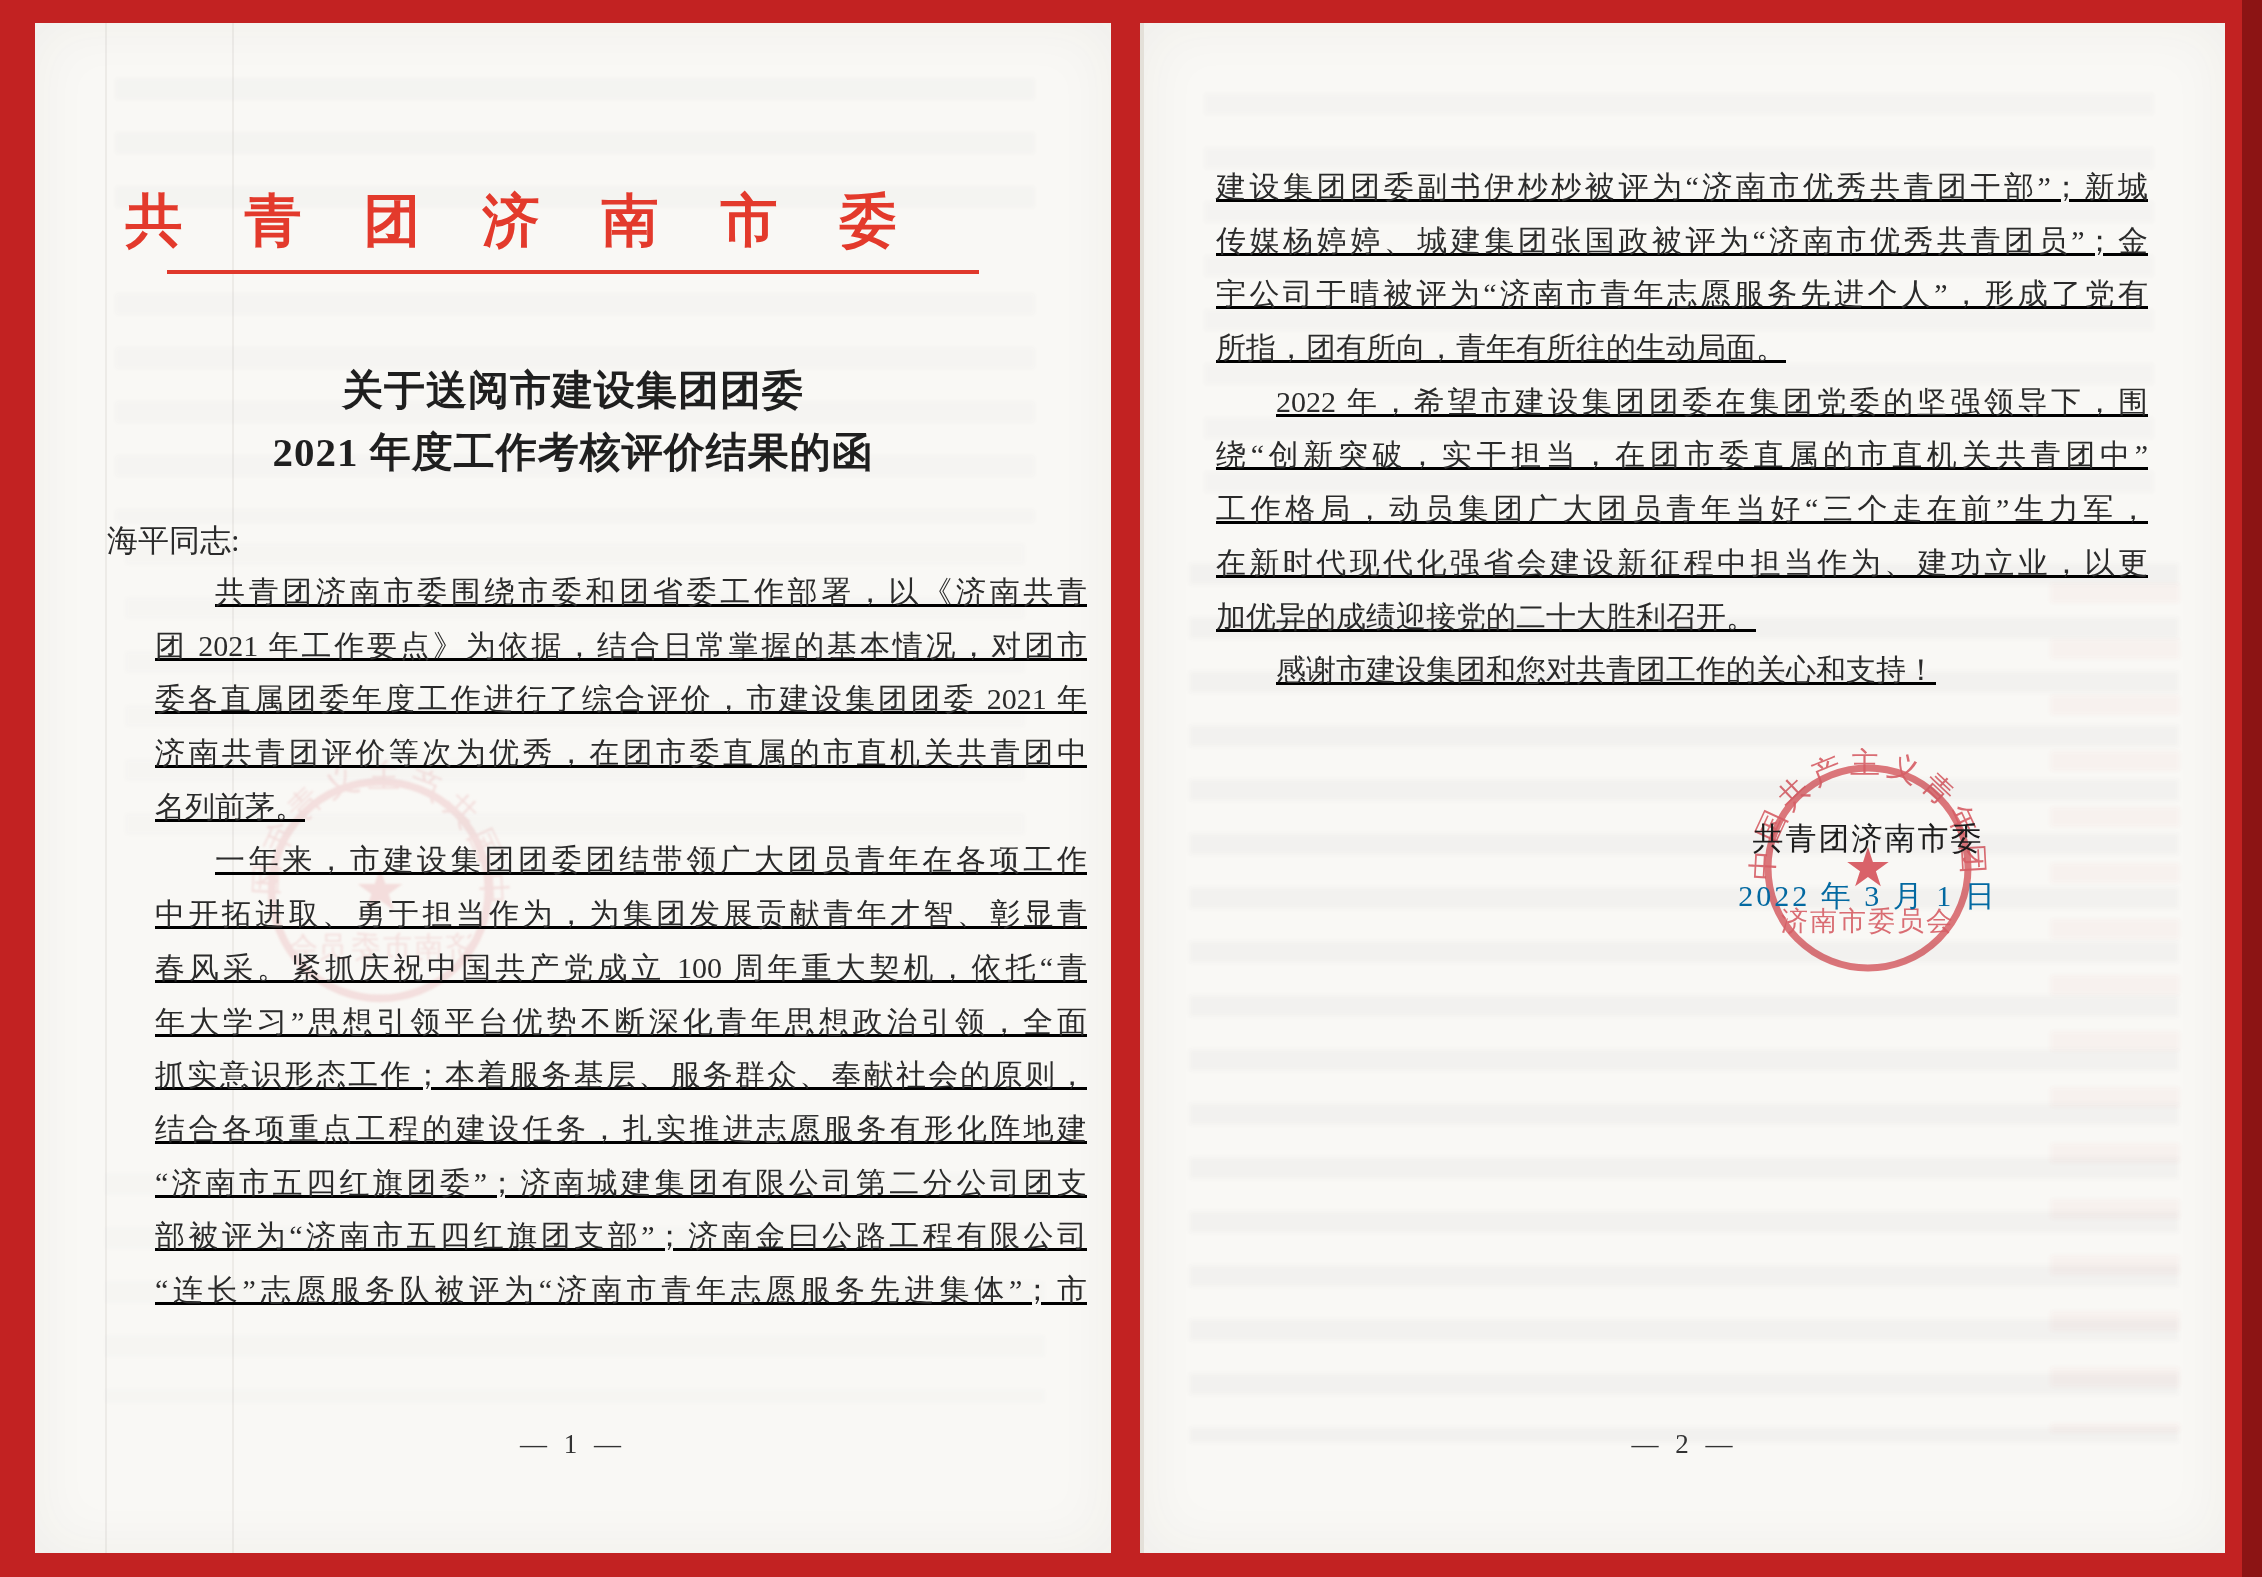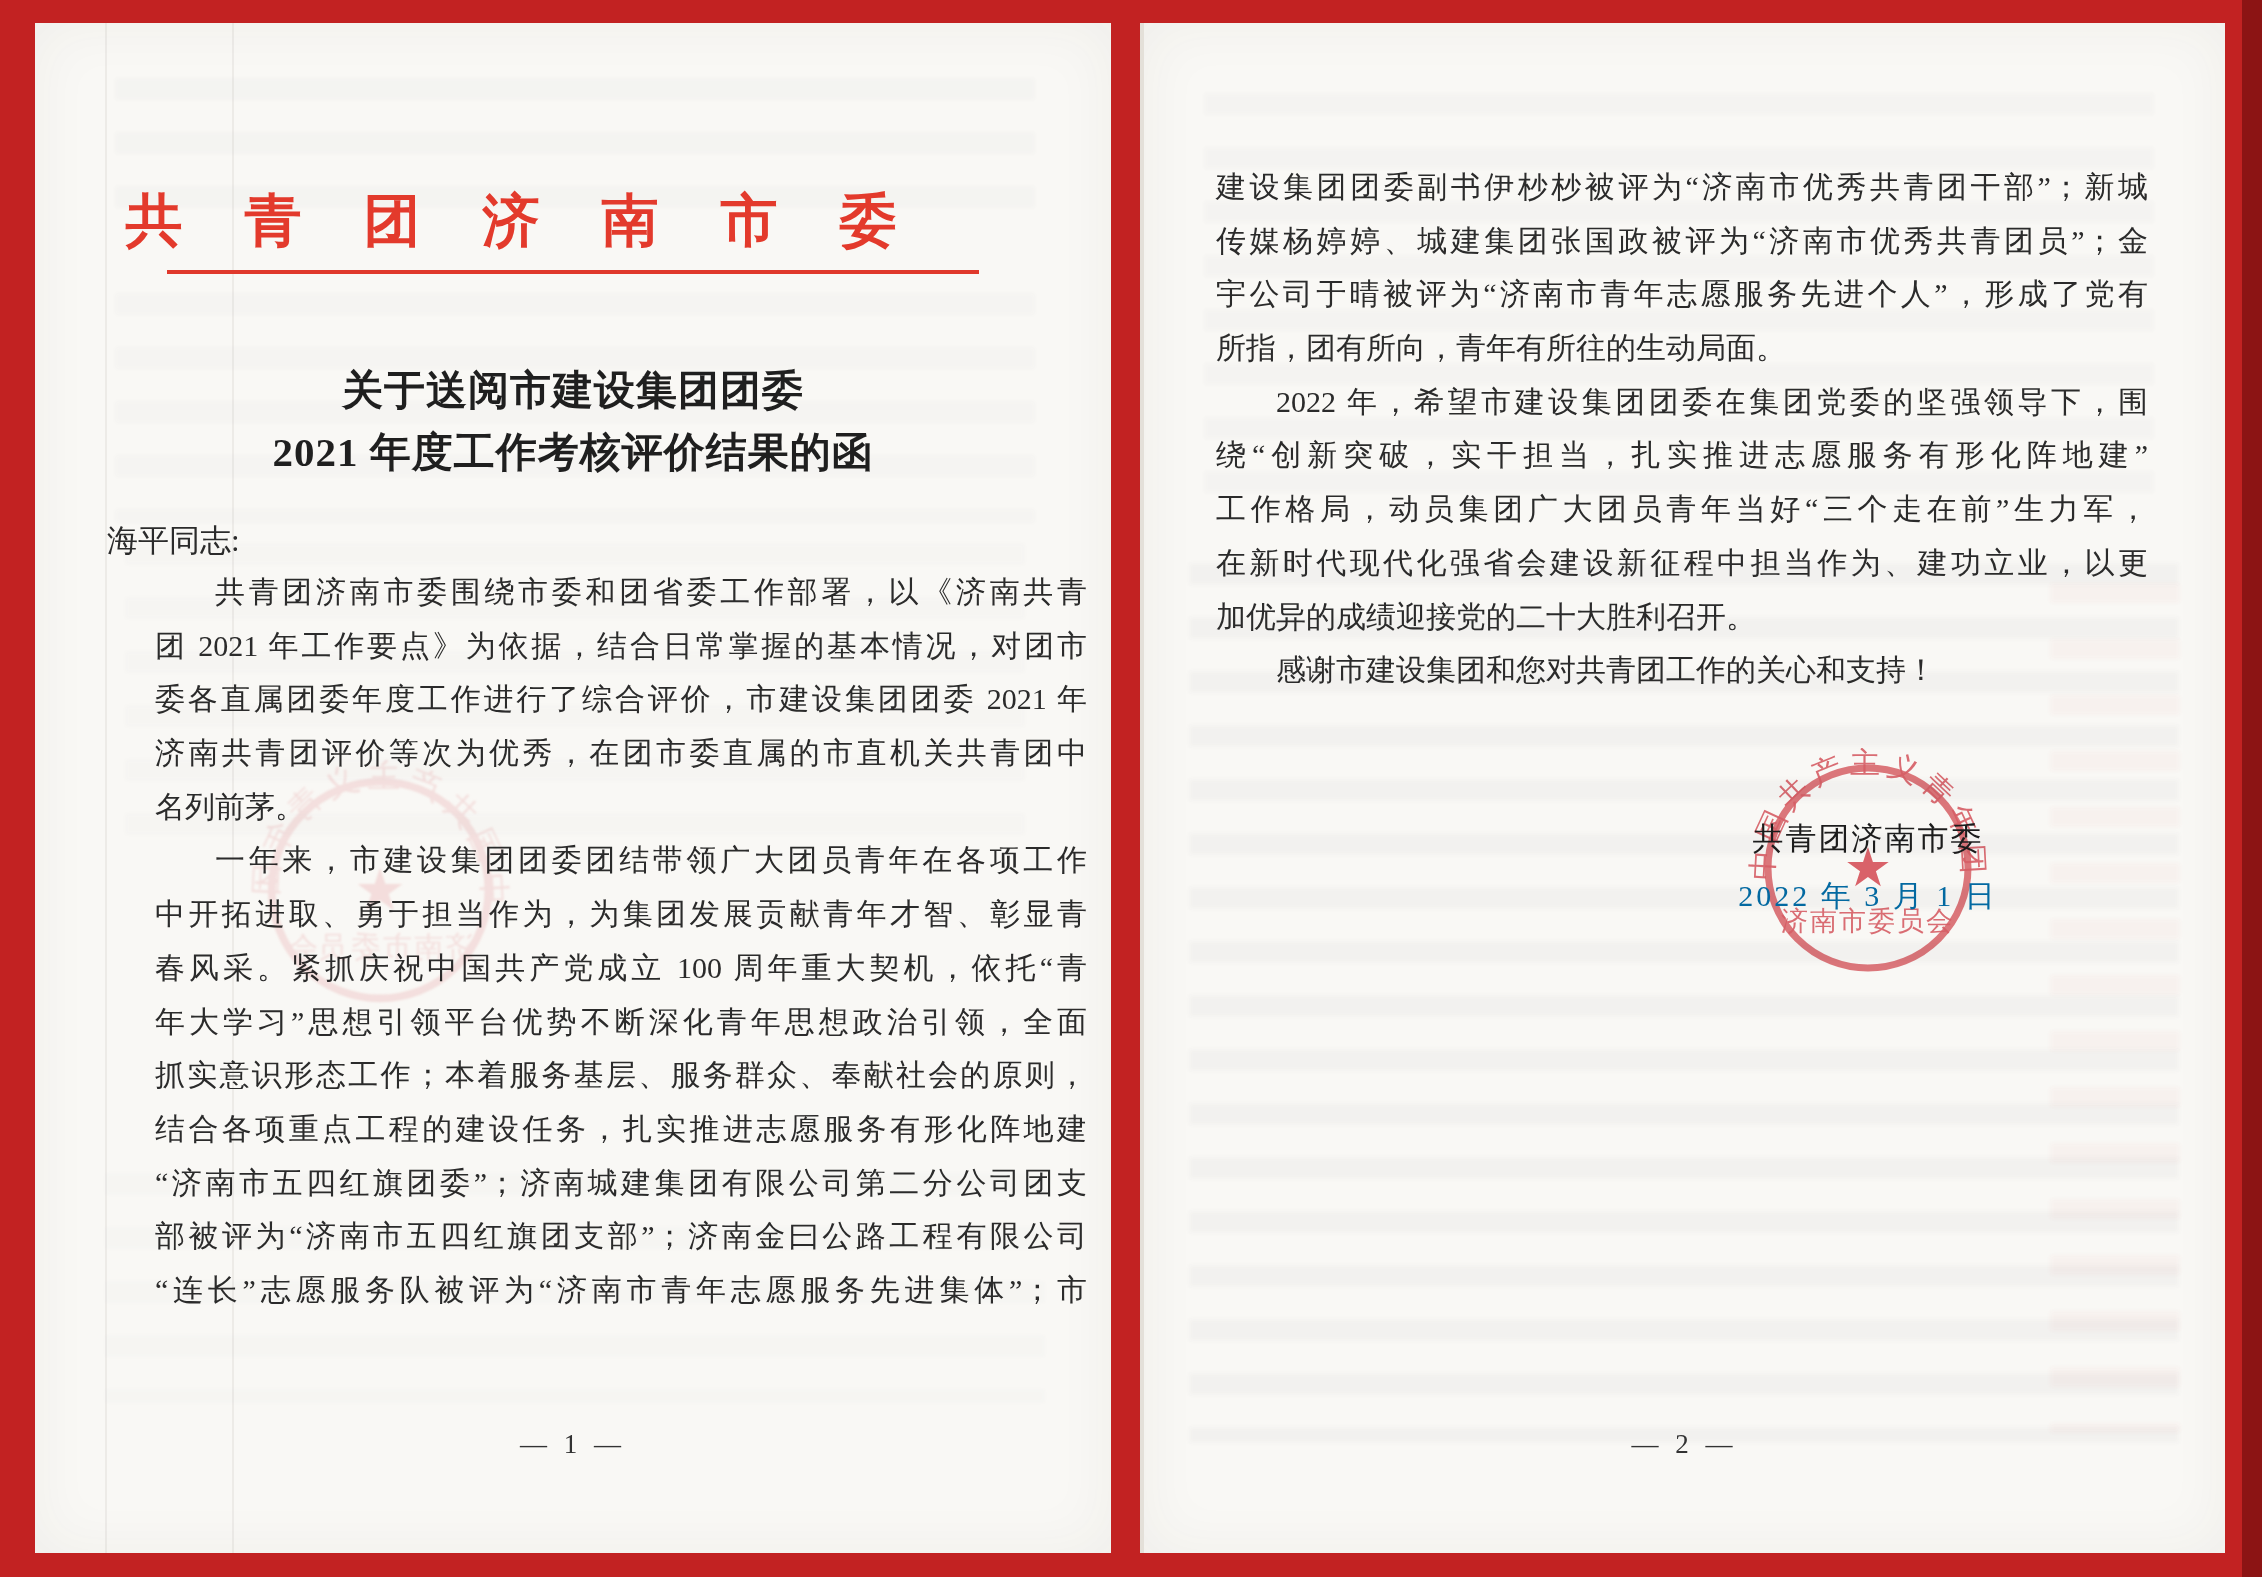--- a/index.html
+++ b/index.html
@@ -35,21 +35,21 @@
   .rule{
     position:absolute;top:247px;left:132px;width:812px;height:4px;background:#e0392c;
   }
   .doc-title{
     position:absolute;top:336px;width:100%;text-align:center;
     font-size:41px;line-height:62px;font-weight:bold;color:#1f1f1f;letter-spacing:1px;margin:0;
   }
   .salutation{
     position:absolute;top:497px;left:72px;font-size:31px;color:#2b2b2b;
   }
-  .body-lines{position:absolute;left:72px;width:932px;}
+  .body-lines{position:absolute;left:72px;width:932px;text-decoration:underline;}
   .p1-body{top:542px;padding-left:48px;}
   .p2-body{top:137px;}
   .bl{
     font-size:30px;height:53.7px;line-height:53.7px;color:#2b2b2b;
     text-align:justify;text-align-last:justify;overflow:visible;white-space:normal;
   }
   .bl.end{text-align:center;text-align-last:left;}
   .bl.indent{text-indent:60px;}
 
   .pageno{
@@ -130,21 +130,21 @@
     <div class="ghost" style="top:540px;left:45px;width:990px;height:880px;opacity:.62"></div>
     <div class="ghost-red" style="top:560px;right:45px;width:130px;height:850px;opacity:.7"></div>
 
     <div class="body-lines p2-body">
 
     <div class="bl">建设集团团委副书伊杪杪被评为“济南市优秀共青团干部”；新城</div>
         <div class="bl">传媒杨婷婷、城建集团张国政被评为“济南市优秀共青团员”；金</div>
         <div class="bl">宇公司于晴被评为“济南市青年志愿服务先进个人”，形成了党有</div>
         <div class="bl end">所指，团有所向，青年有所往的生动局面。</div>
         <div class="bl indent">2022 年，希望市建设集团团委在集团党委的坚强领导下，围</div>
-        <div class="bl">绕“创新突破，实干担当，扎实推进志愿服务有形化阵地建”</div>
+        <div class="bl">绕“创新突破，实干担当，在团市委直属的市直机关共青团中”</div>
         <div class="bl">工作格局，动员集团广大团员青年当好“三个走在前”生力军，</div>
         <div class="bl">在新时代现代化强省会建设新征程中担当作为、建功立业，以更</div>
         <div class="bl end">加优异的成绩迎接党的二十大胜利召开。</div>
         <div class="bl indent end">感谢市建设集团和您对共青团工作的关心和支持！</div>
       </div>
 
     <svg class="stamp" viewBox="0 0 240 240">
       <circle cx="120" cy="120" r="100" fill="none" stroke="#d9535c" stroke-width="7" opacity=".85"></circle>
       <path id="arc" d="M 30 150 A 95 95 0 1 1 210 150" fill="none"></path>
       <text font-size="30" fill="#d9535c" letter-spacing="6" opacity=".9">

